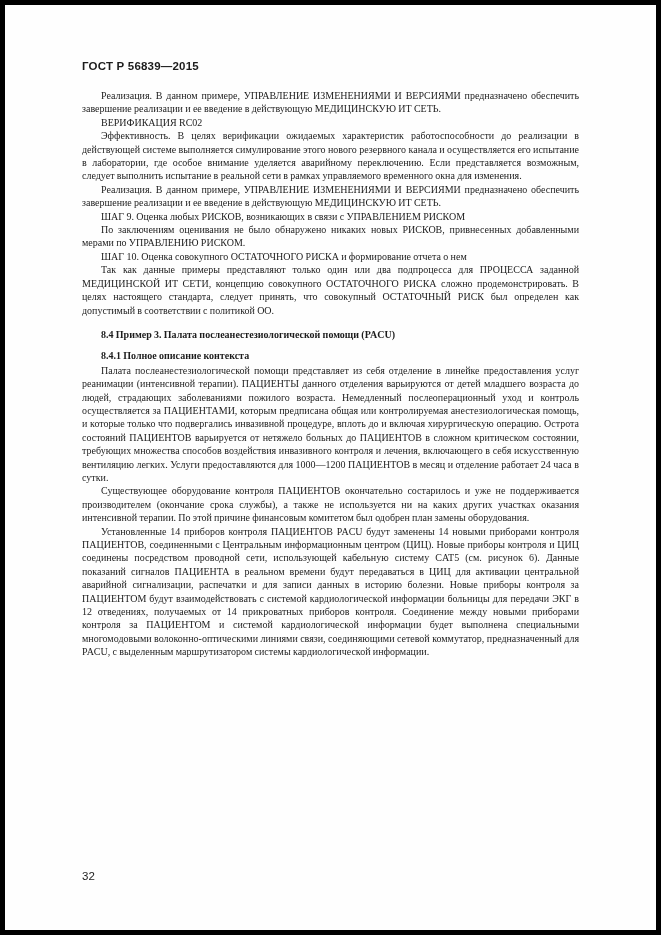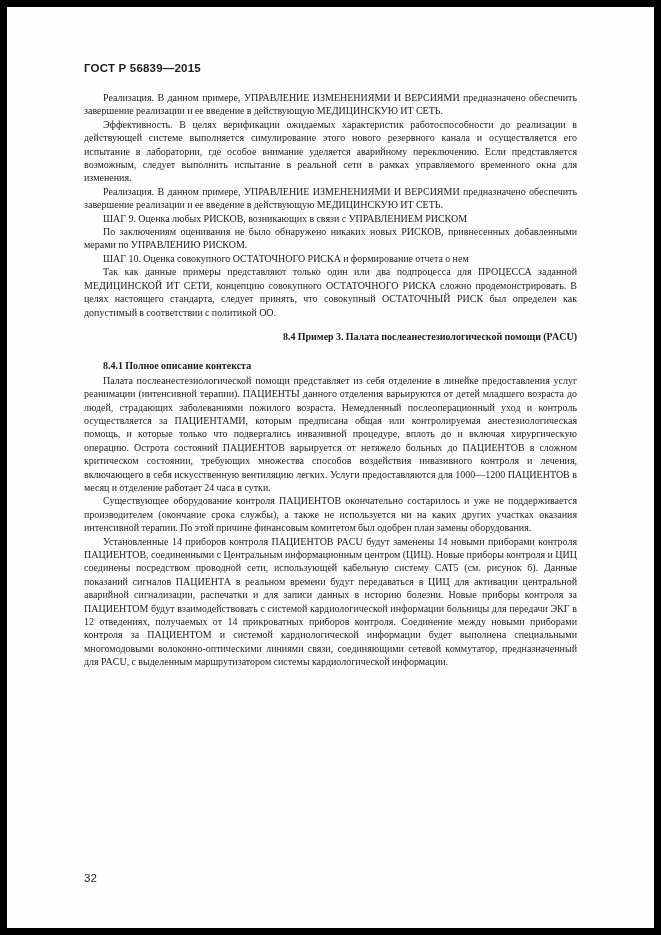--- a/index.html
+++ b/index.html
@@ -7,21 +7,21 @@
     padding: 0;
     background: #e9e9e9;
   }
   .page {
     position: relative;
     box-sizing: border-box;
     width: 661px;
     height: 935px;
     margin: 0 auto;
     background: #fefefe;
-    border: 7px solid #000000;
+    border: 5px solid #000000;
     font-family: "Liberation Sans", "DejaVu Sans", sans-serif;
     color: #1c1c1c;
     padding: 55px 77px 0 77px;
   }
   .doc-header {
     font-size: 11.5px;
     font-weight: bold;
     letter-spacing: 0.2px;
     margin-bottom: 17px;
   }
@@ -29,23 +29,23 @@
     margin: 0;
     font-size: 10px;
     line-height: 13.4px;
     text-align: justify;
     text-indent: 19px;
     word-spacing: -0.2px;
     font-family: Liberation Serif, serif;
   }
   .body-text p.heading {
     font-weight: bold;
-    text-align: right;
+    text-align: left;
     margin-top: 11px;
-    margin-bottom: 16px;
+    margin-bottom: 8px;
   }
   .body-text p.subheading {
     font-weight: bold;
     text-align: left;
     margin-top: 7px;
     margin-bottom: 1px;
   }
   .page-number {
     position: absolute;
     left: 77px;
@@ -54,20 +54,21 @@
   }
 </style>
 </head>
 <body>
 
 <div class="page">
   <div class="doc-header">ГОСТ Р 56839—2015</div>
 
   <div class="body-text">
       <p class="body">Реализация. В данном примере, УПРАВЛЕНИЕ ИЗМЕНЕНИЯМИ И ВЕРСИЯМИ предназначено обеспечить завершение реализации и ее введение в действующую МЕДИЦИНСКУЮ ИТ СЕТЬ.</p>
+      <p class="body">ВЕРИФИКАЦИЯ RC02</p>
       <p class="body">Эффективность. В целях верификации ожидаемых характеристик работоспособности до реализации в действующей системе выполняется симулирование этого нового резервного канала и осуществляется его испытание в лаборатории, где особое внимание уделяется аварийному переключению. Если представляется возможным, следует выполнить испытание в реальной сети в рамках управляемого временного окна для изменения.</p>
       <p class="body">Реализация. В данном примере, УПРАВЛЕНИЕ ИЗМЕНЕНИЯМИ И ВЕРСИЯМИ предназначено обеспечить завершение реализации и ее введение в действующую МЕДИЦИНСКУЮ ИТ СЕТЬ.</p>
       <p class="body">ШАГ 9. Оценка любых РИСКОВ, возникающих в связи с УПРАВЛЕНИЕМ РИСКОМ</p>
       <p class="body">По заключениям оценивания не было обнаружено никаких новых РИСКОВ, привнесенных добавленными мерами по УПРАВЛЕНИЮ РИСКОМ.</p>
       <p class="body">ШАГ 10. Оценка совокупного ОСТАТОЧНОГО РИСКА и формирование отчета о нем</p>
       <p class="body">Так как данные примеры представляют только один или два подпроцесса для ПРОЦЕССА заданной МЕДИЦИНСКОЙ ИТ СЕТИ, концепцию совокупного ОСТАТОЧНОГО РИСКА сложно продемонстрировать. В целях настоящего стандарта, следует принять, что совокупный ОСТАТОЧНЫЙ РИСК был определен как допустимый в соответствии с политикой ОО.</p>
       <p class="heading">8.4 Пример 3. Палата послеанестезиологической помощи (PACU)</p>
       <p class="subheading">8.4.1 Полное описание контекста</p>
       <p class="body">Палата послеанестезиологической помощи представляет из себя отделение в линейке предоставления услуг реанимации (интенсивной терапии). ПАЦИЕНТЫ данного отделения варьируются от детей младшего возраста до людей, страдающих заболеваниями пожилого возраста. Немедленный послеоперационный уход и контроль осуществляется за ПАЦИЕНТАМИ, которым предписана общая или контролируемая анестезиологическая помощь, и которые только что подвергались инвазивной процедуре, вплоть до и включая хирургическую операцию. Острота состояний ПАЦИЕНТОВ варьируется от нетяжело больных до ПАЦИЕНТОВ в сложном критическом состоянии, требующих множества способов воздействия инвазивного контроля и лечения, включающего в себя искусственную вентиляцию легких. Услуги предоставляются для 1000—1200 ПАЦИЕНТОВ в месяц и отделение работает 24 часа в сутки.</p>
       <p class="body">Существующее оборудование контроля ПАЦИЕНТОВ окончательно состарилось и уже не поддерживается производителем (окончание срока службы), а также не используется ни на каких других участках оказания интенсивной терапии. По этой причине финансовым комитетом был одобрен план замены оборудования.</p>

